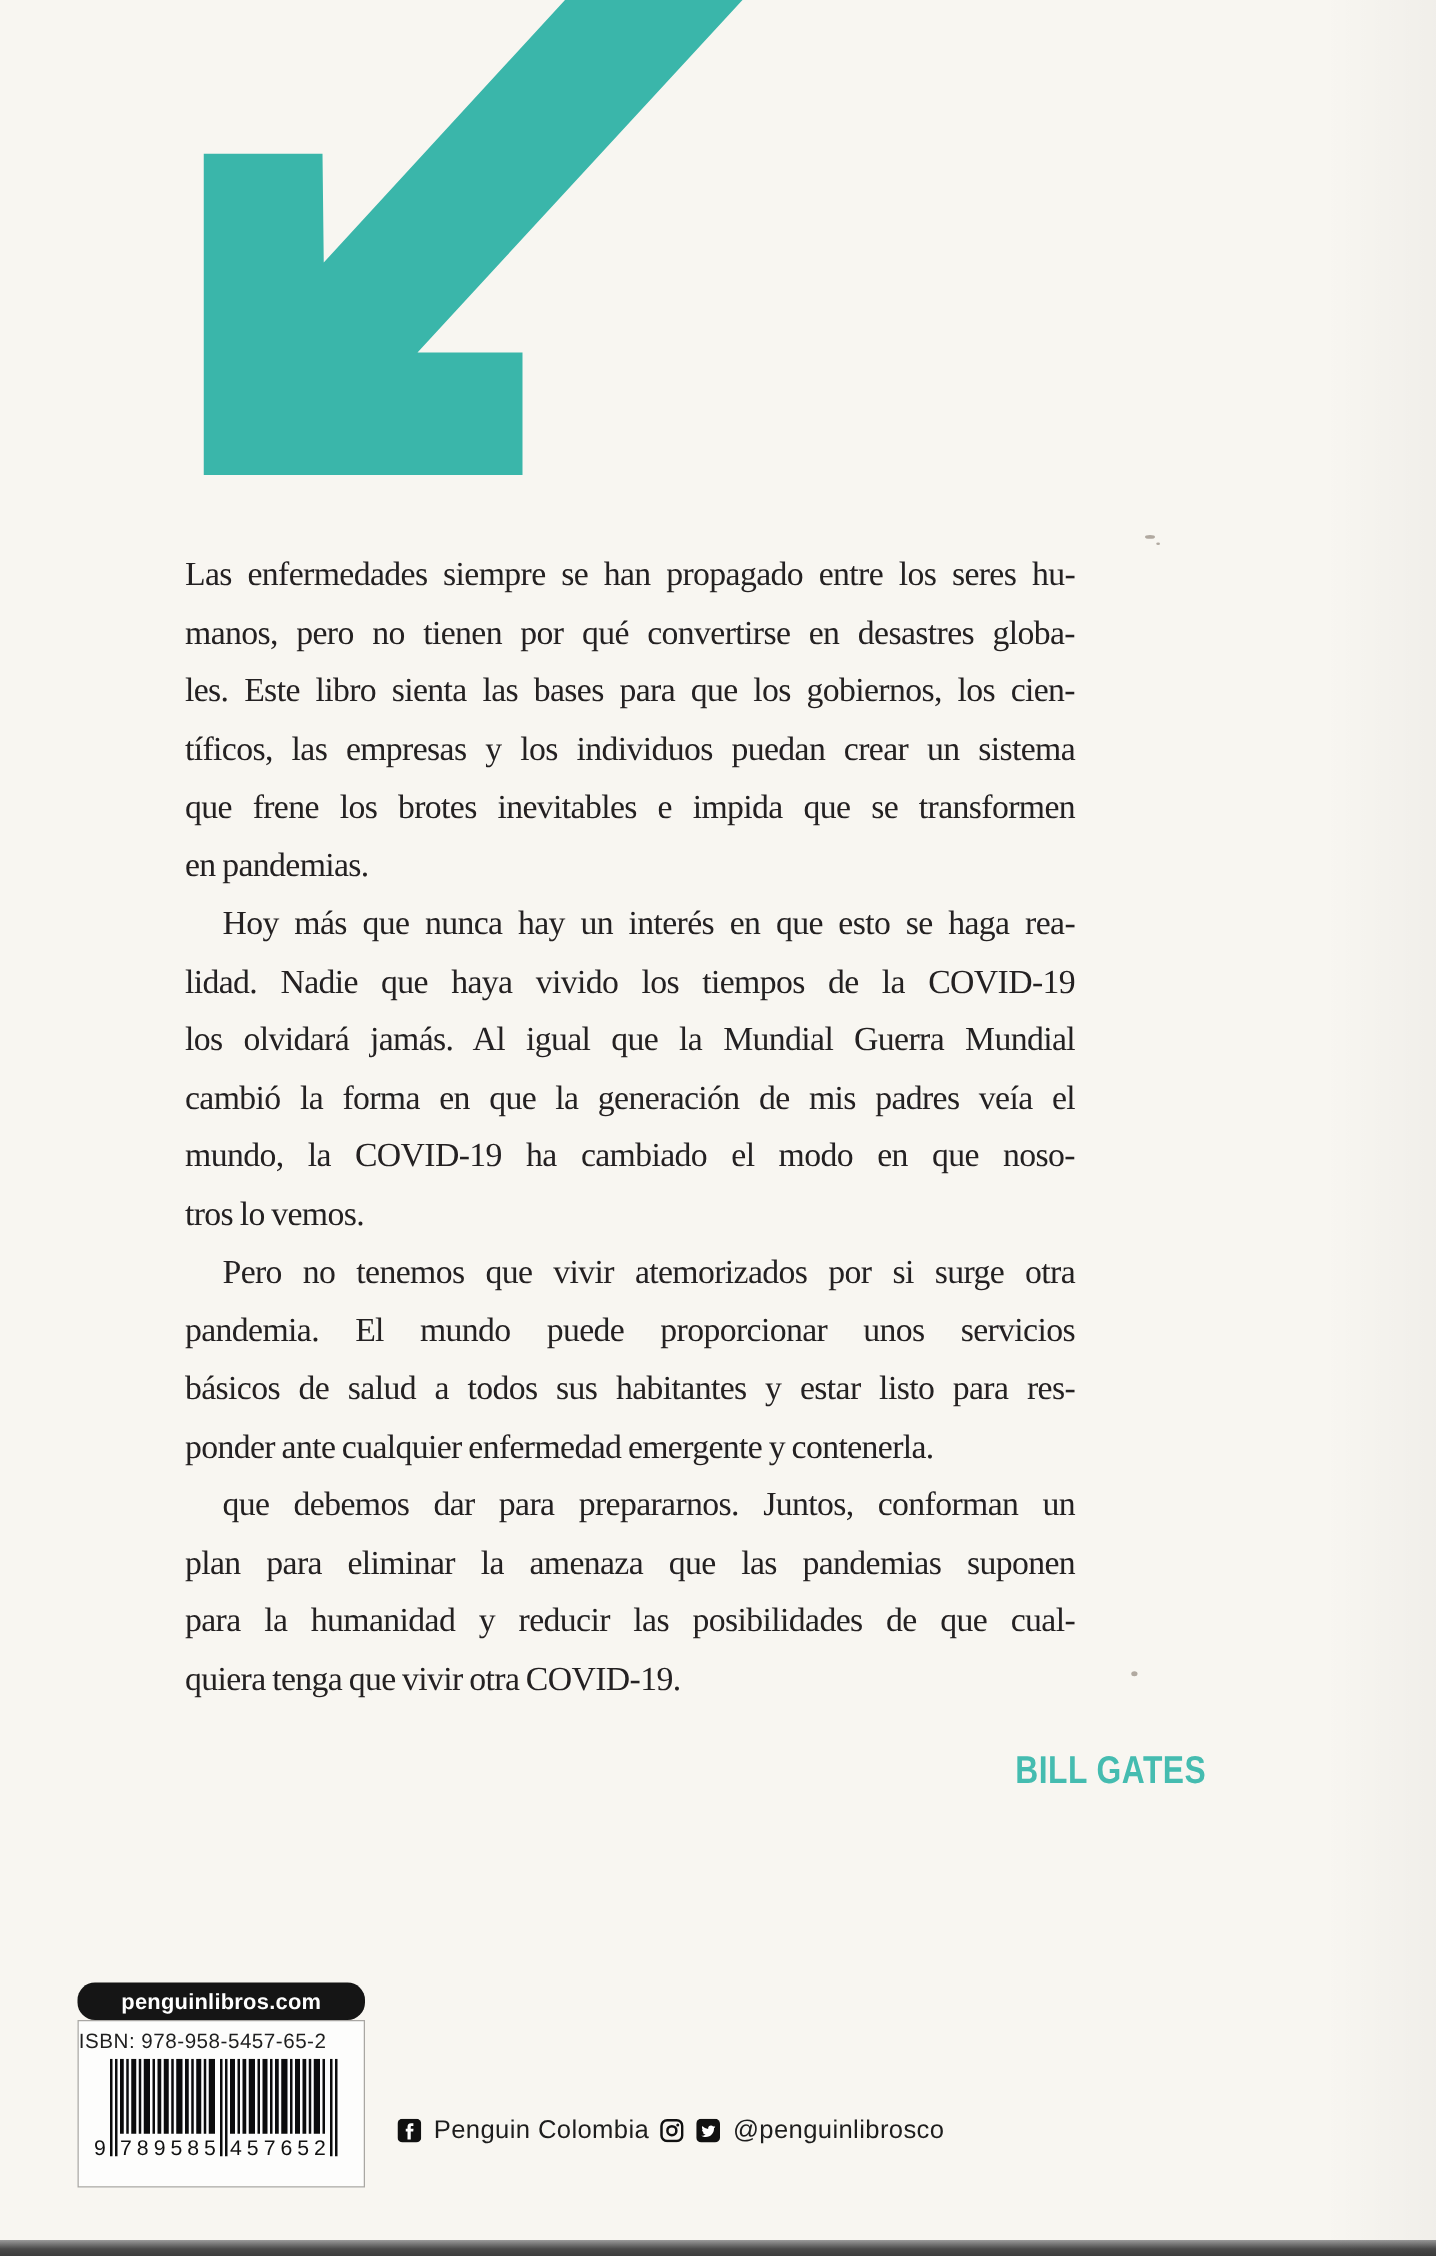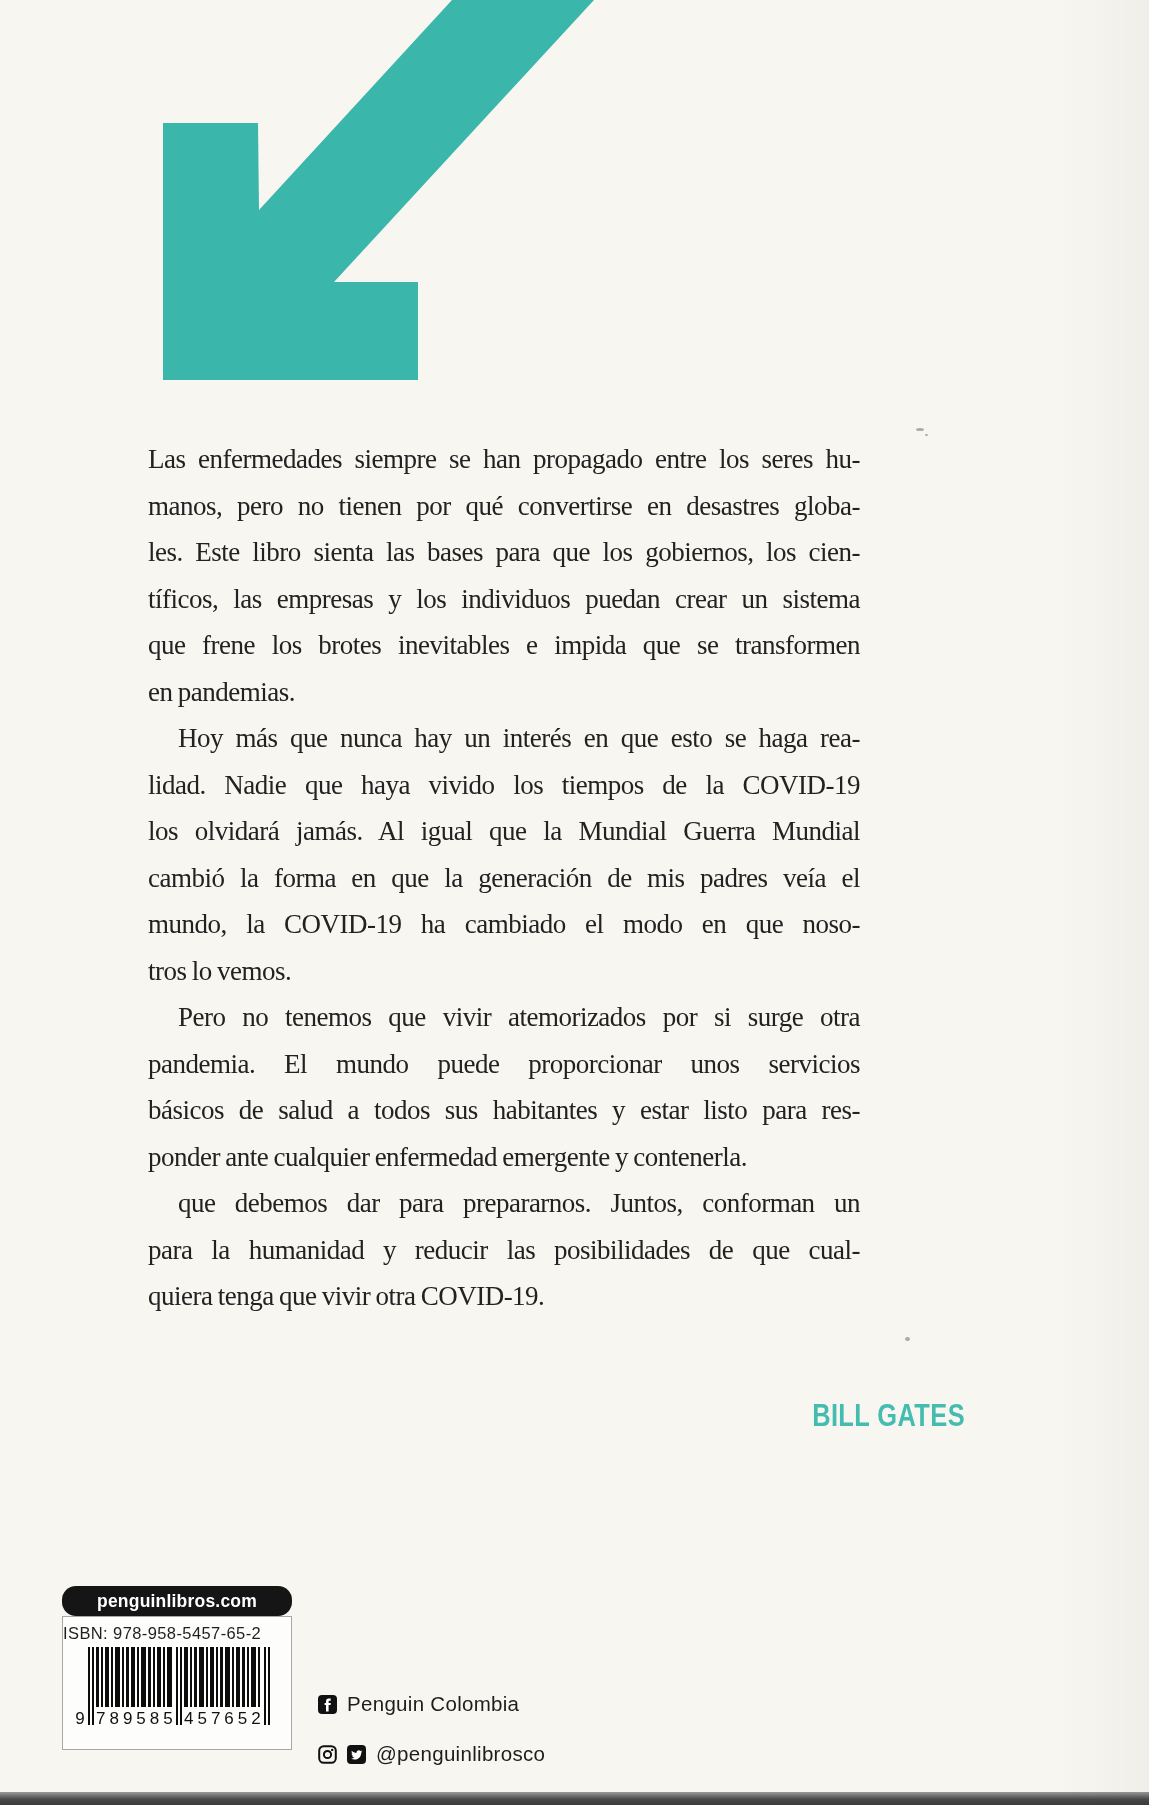--- a/index.html
+++ b/index.html
@@ -43,21 +43,21 @@
   .barcode svg{position:absolute;left:0;top:0;}
   .barcode-digits{
     position:absolute;left:0;bottom:0;width:100%;height:20px;
     font-size:17px;color:#111;font-family:"Liberation Sans",sans-serif;
   }
   .bd{position:absolute;bottom:0;text-align:center;letter-spacing:4px;}
   .bd.g0{left:0px;width:12px;letter-spacing:0;}
   .bd.g1{left:22px;width:78px;}
   .bd.g2{left:110px;width:78px;}
 
-  .social{position:absolute;left:318px;top:1692px;display:flex;flex-direction:column;gap:26px;}
+  .social{position:absolute;left:318px;top:1692px;display:flex;flex-direction:row;gap:9px;}
   .social-row{display:flex;align-items:center;gap:10px;font-size:20.5px;color:#1d1d1d;letter-spacing:0.3px;}
   .icon{width:19px;height:19px;display:inline-block;}
 
   .book-edge{
     position:absolute;left:0;bottom:0;width:100%;height:13px;
     background:linear-gradient(to bottom,#9a9a9a,#4a4a4a 55%,#3c3c3c);
   }
   .speck{position:absolute;border-radius:50%;background:rgba(70,55,40,0.4);}
 </style>
 </head>
@@ -87,20 +87,21 @@
         <div class="line last">tros lo vemos.</div>
       </div>
       <div class="para indent">
         <div class="line">Pero no tenemos que vivir atemorizados por si surge otra</div>
         <div class="line">pandemia. El mundo puede proporcionar unos servicios</div>
         <div class="line">básicos de salud a todos sus habitantes y estar listo para res-</div>
         <div class="line last">ponder ante cualquier enfermedad emergente y contenerla.</div>
       </div>
       <div class="para indent">
         <div class="line">que debemos dar para prepararnos. Juntos, conforman un</div>
+        <div class="line">plan para eliminar la amenaza que las pandemias suponen</div>
         <div class="line">para la humanidad y reducir las posibilidades de que cual-</div>
         <div class="line last">quiera tenga que vivir otra COVID-19.</div>
       </div>
     </div>
 
   <div class="signature">BILL GATES</div>
 
   <div class="website-bar">
     <span>penguinlibros.com</span>
   </div>

